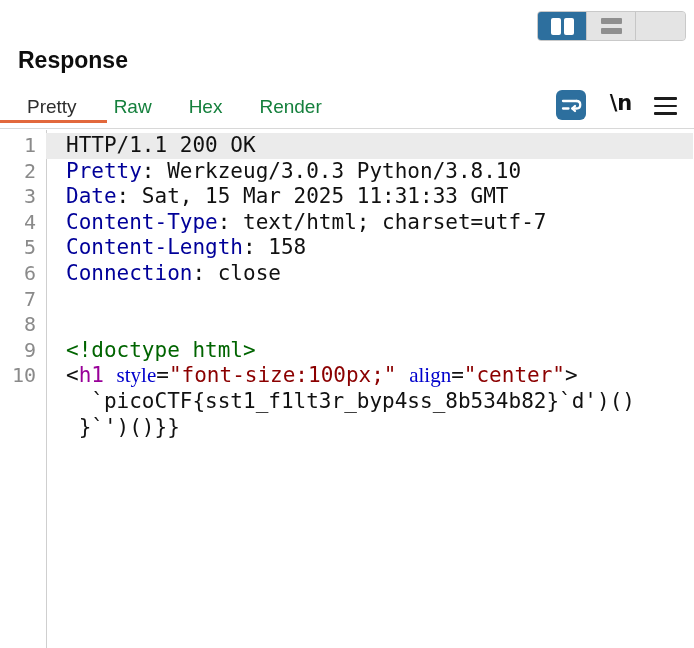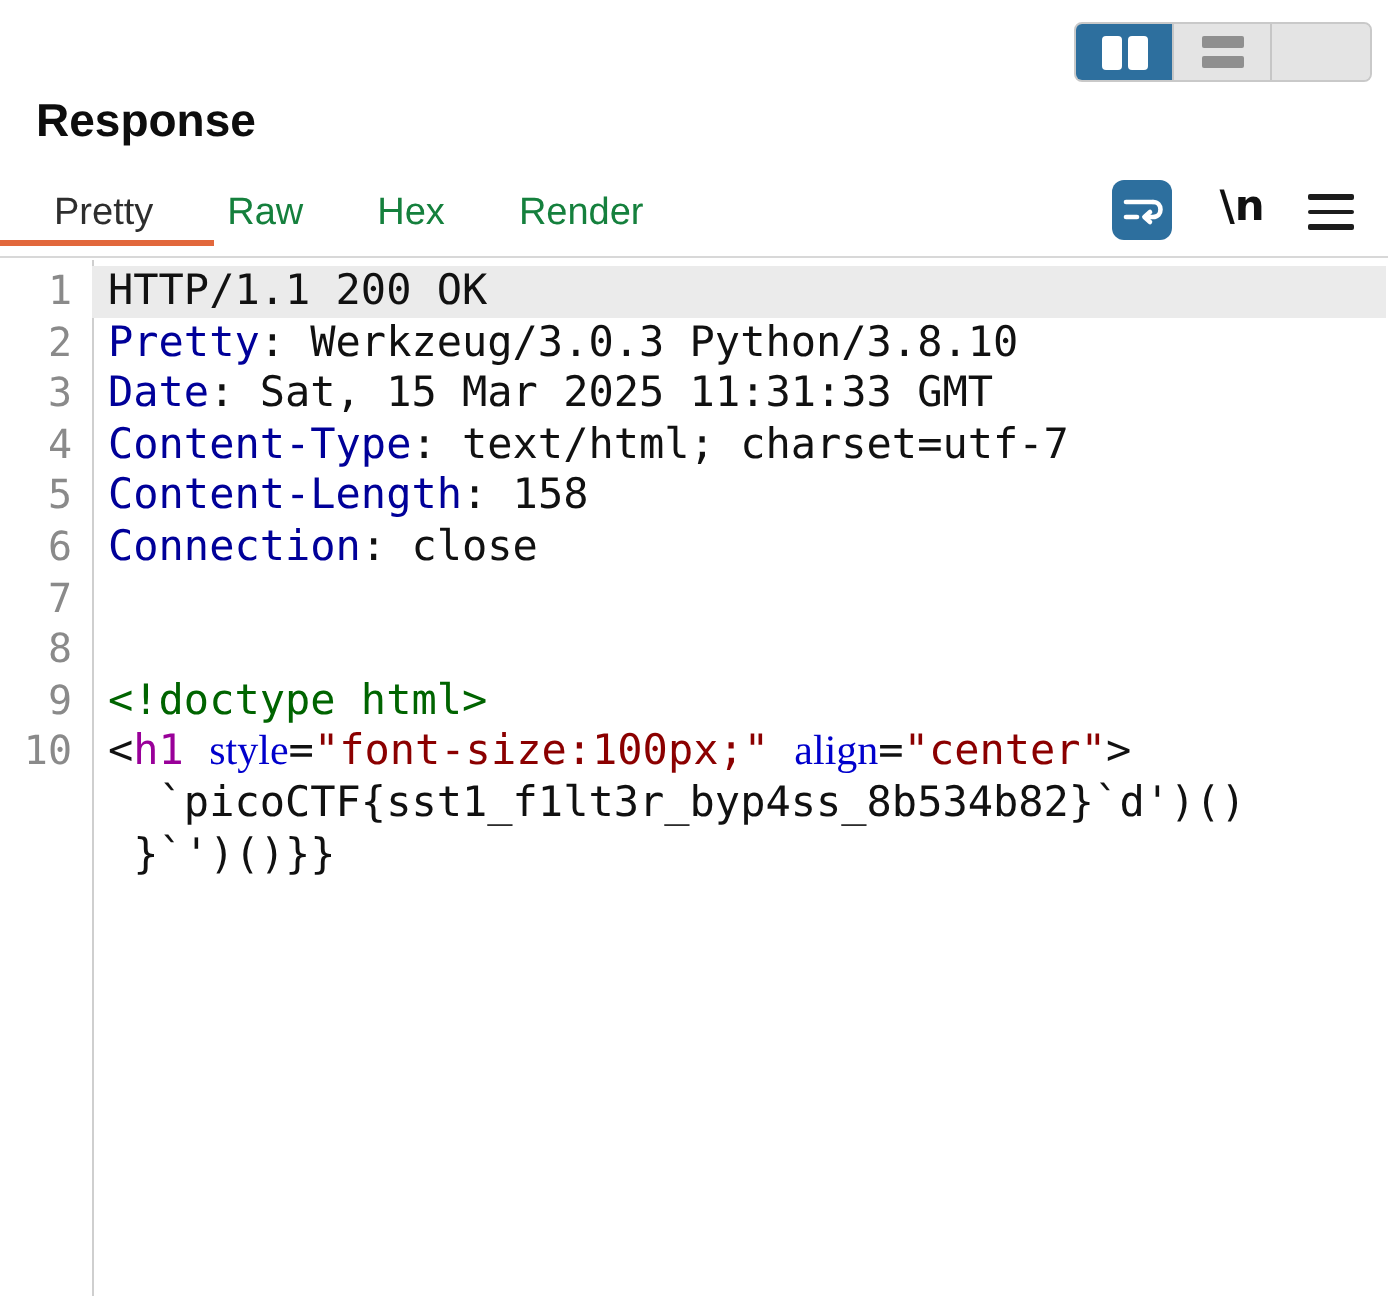--- a/index.html
+++ b/index.html
@@ -44,21 +44,21 @@
   .toolbar-divider { position:absolute; left:0; top:128px; width:694px; height:1px; background:#d8d8d8; }
 
   
   .editor { position:absolute; left:0; top:130px; width:694px; height:518px;
             font-family:"DejaVu Sans Mono", monospace; font-size:21px; }
   .gutter-line { position:absolute; left:46px; top:0; width:1px; height:518px; background:#cfcfcf; }
   .code { position:relative; padding-top:3px; }
   .row { display:flex; height:25.6px; line-height:25.6px; }
   .lnum { width:46px; padding-right:10px; text-align:right; color:#8a8a8a; font-size:20px;
           flex:0 0 46px; }
-  .ltext { flex:1; padding-left:8px; margin-right:1px; white-space:pre; color:#111; }
+  .ltext { flex:1; padding-left:20px; margin-right:1px; white-space:pre; color:#111; }
   .row.hl .ltext { background:#ebebeb; }
   .tok-text    { color:#111111; }
   .tok-header  { color:var(--token-header); }
   .tok-doctype { color:var(--token-doctype); }
   .tok-tag     { color:var(--token-tag); }
   .tok-attr    { color:var(--token-attr);font-family:Liberation Serif, serif; }
   .tok-val     { color:var(--token-val); }
 </style>
 </head>
 <body>

